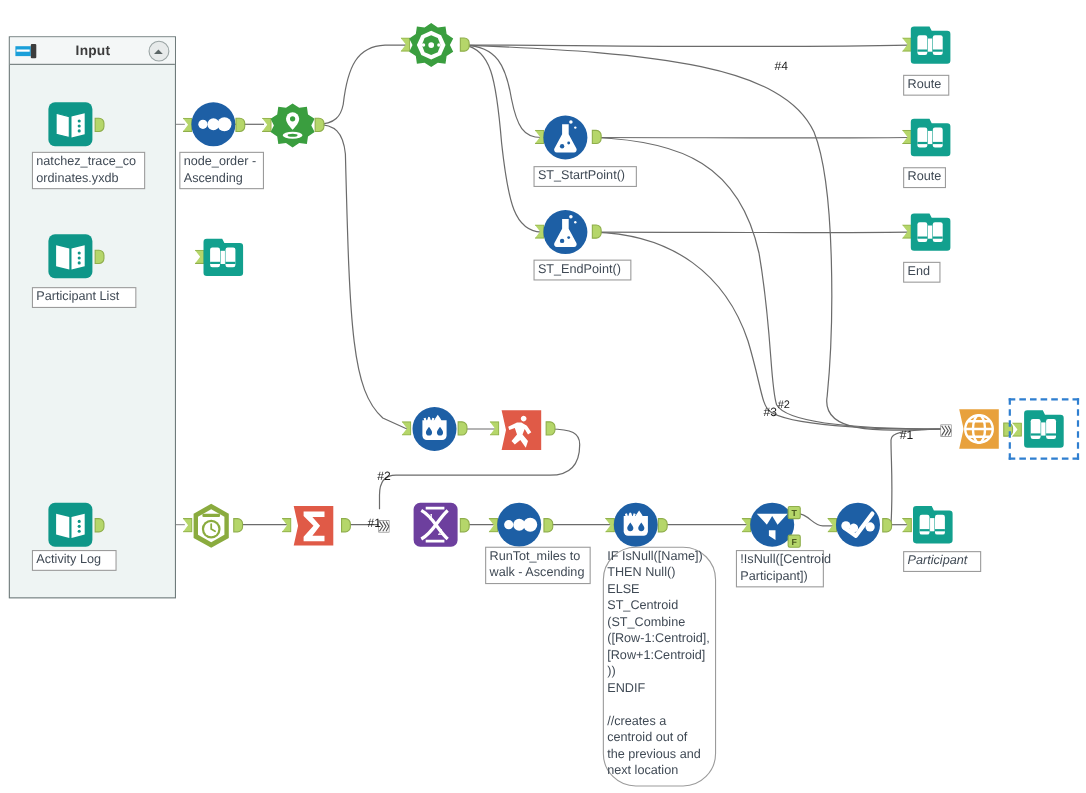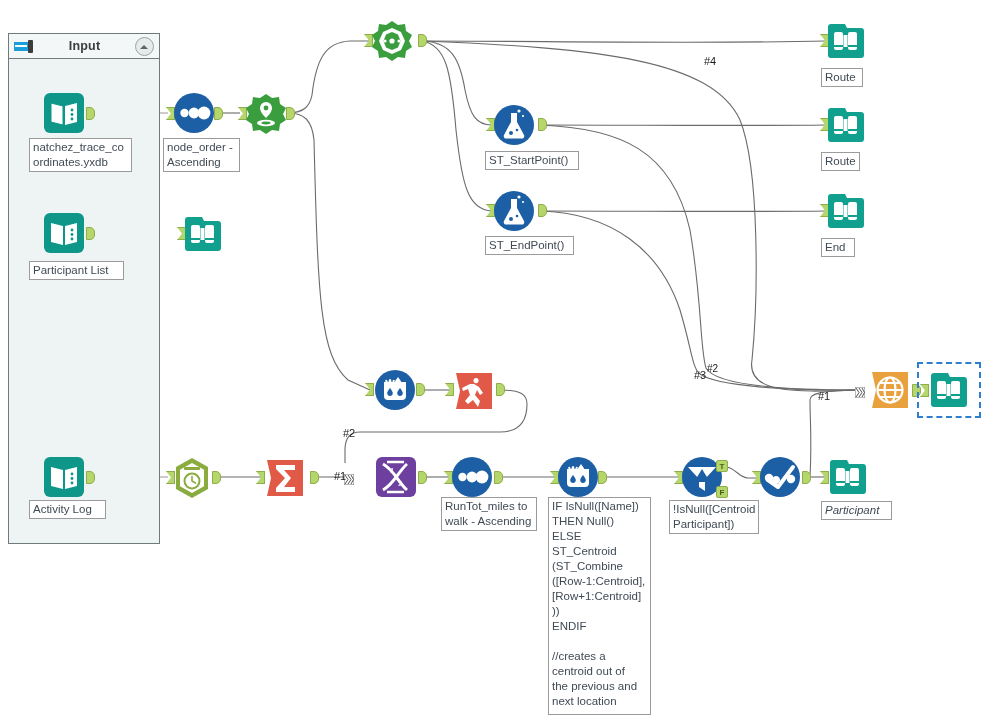--- a/index.html
+++ b/index.html
@@ -455,21 +455,21 @@
     <svg class="glyph" viewBox="0 0 44 44">
       <circle cx="22" cy="22" r="20" fill="#1d5fa5"></circle>
       <path d="M11 14 L33 14 L33 28 a4 4 0 0 1 -4 4 L15 32 a4 4 0 0 1 -4 -4 Z" fill="#ffffff"></path>
       <path d="M13 12 L15 18 L17 12 L19 18 L21 12" fill="none" stroke="#ffffff" stroke-width="2" stroke-linejoin="round"></path>
       <path d="M25 9 c2 3 3.5 4.5 3.5 6.4 A3.5 3.5 0 0 1 21.5 15.4 c0 -1.9 1.5 -3.4 3.5 -6.4 z" fill="#ffffff"></path>
       <path d="M17 20 c1.6 2.4 2.8 3.6 2.8 5.1 a2.8 2.8 0 0 1 -5.6 0 c0 -1.5 1.2 -2.7 2.8 -5.1 z" fill="#1d5fa5"></path>
       <path d="M27 20 c1.6 2.4 2.8 3.6 2.8 5.1 a2.8 2.8 0 0 1 -5.6 0 c0 -1.5 1.2 -2.7 2.8 -5.1 z" fill="#1d5fa5"></path>
     </svg>
   </div>
   <div class="anchor out" style="left:598px; top:471px;"></div>
-  <div class="tool-label" style="left:548px; top:497px; width:103px; height:218px;">IF IsNull([Name])
+  <div class="tool-label" style="left:548px; top:497px; width:103px; height:218px;border-radius:30px;">IF IsNull([Name])
 THEN Null()
 ELSE ST_Centroid
 (ST_Combine
 ([Row-1:Centroid],
 [Row+1:Centroid]
 ))
 ENDIF
 
 //creates a
 centroid out of
@@ -479,21 +479,21 @@
   <div class="anchor in" style="left:674px; top:471px;"></div>
   <div class="tool" style="left:680px; top:455px;">
     <svg class="glyph" viewBox="0 0 44 44">
       <circle cx="22" cy="22" r="20" fill="#1d5fa5"></circle>
       <path d="M8 12 L36 12 L25 24 L25 36 L19 32 L19 24 Z" fill="#ffffff"></path>
       <path d="M22 14 L30 27 L14 27 Z" fill="#1d5fa5"></path>
     </svg>
   </div>
   <div class="anchor tf" style="left:716px; top:460px;">T</div>
   <div class="anchor tf" style="left:716px; top:486px;">F</div>
-  <div class="tool-label" style="left:669px; top:500px; width:90px;">!IsNull([Centroid
+  <div class="tool-label" style="left:669px; top:500px; width:80px;">!IsNull([Centroid
 Participant])</div>
 
   <div class="anchor in" style="left:752px; top:471px;"></div>
   <div class="tool" style="left:758px; top:455px;">
     <svg class="glyph" viewBox="0 0 44 44">
       <circle cx="22" cy="22" r="20" fill="#1d5fa5"></circle>
       <path d="M10 25 L20 32 L35 12" stroke="#ffffff" stroke-width="4" fill="none" stroke-linecap="round" stroke-linejoin="round"></path>
       <circle cx="11" cy="23" r="4.2" fill="#ffffff"></circle>
       <circle cx="33" cy="24" r="4.2" fill="#ffffff"></circle>
       <path d="M18 21 a4 4 0 1 0 0.1 0" fill="#ffffff"></path>

